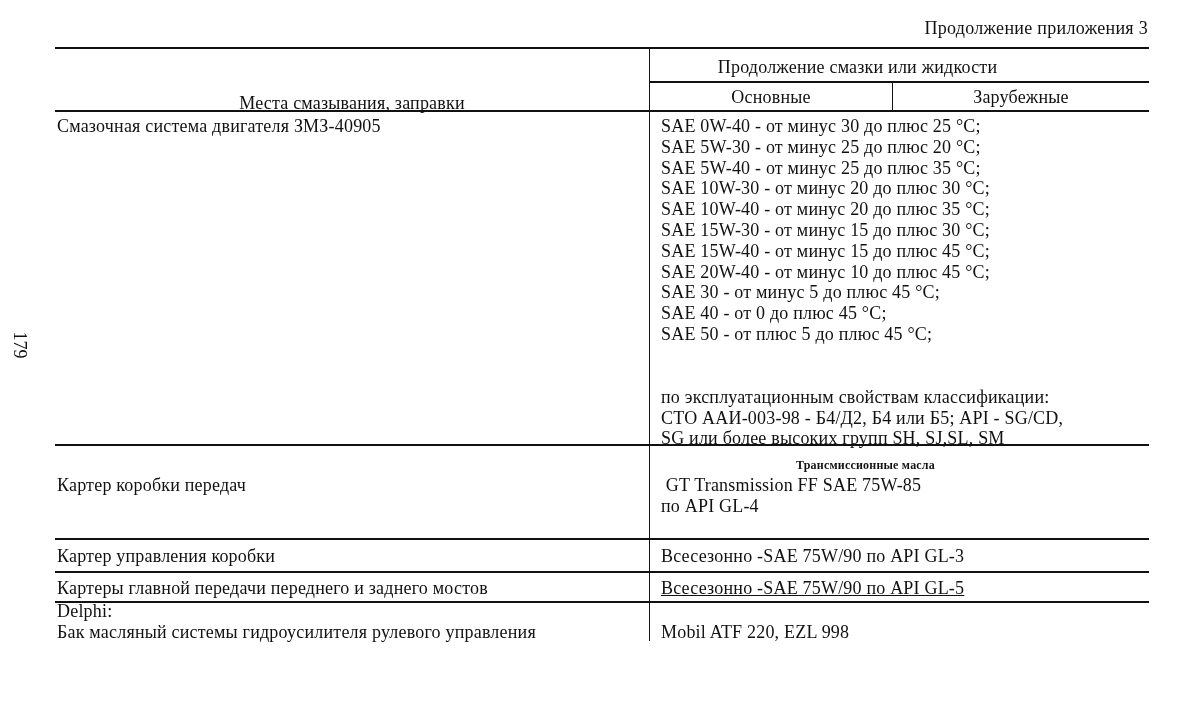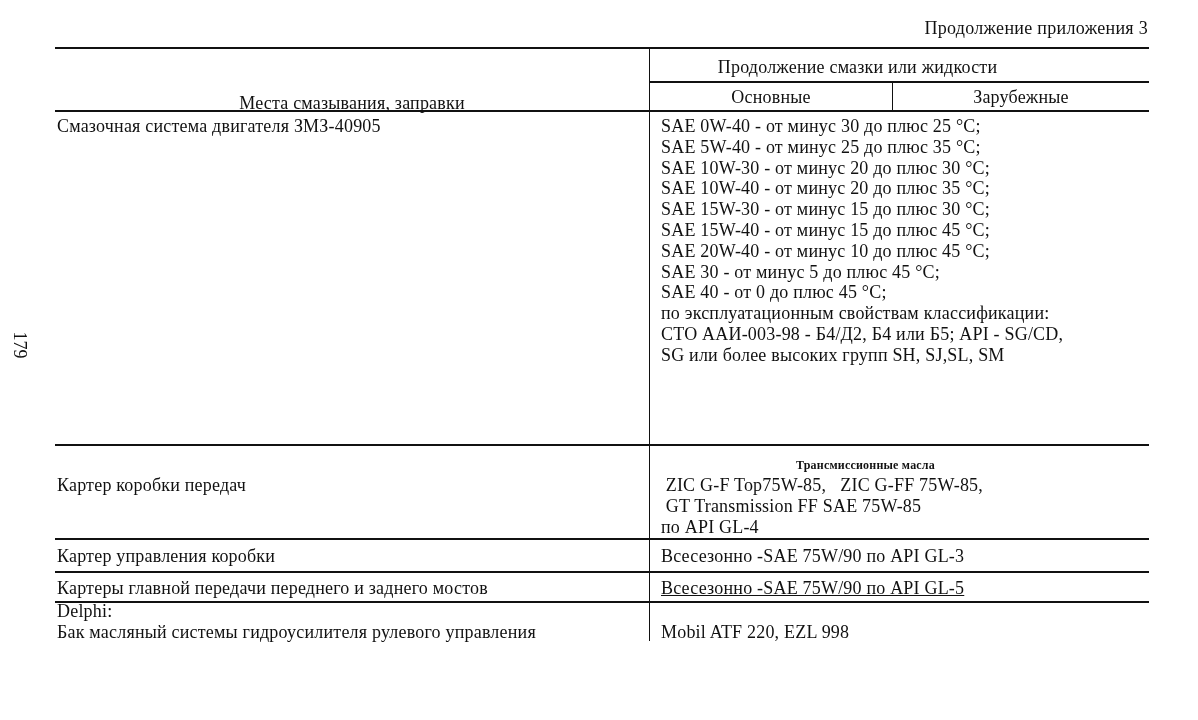--- a/index.html
+++ b/index.html
@@ -35,37 +35,38 @@
   <div class="vline" style="left:892px; top:81px; height:30px;"></div>
 
   <div class="cell hdr" style="left:55px; width:594px; top:57px;margin-top:36px;">Места смазывания, заправки</div>
   <div class="cell hdr" style="left:650px; width:415px; top:57px;">Продолжение смазки или жидкости</div>
   <div class="cell hdr" style="left:650px; width:242px; top:87px;">Основные</div>
   <div class="cell hdr" style="left:893px; width:256px; top:87px;">Зарубежные</div>
 
   <div class="cell" style="left:57px; top:116px;">Смазочная система двигателя ЗМЗ-40905</div>
   <div id="row0-lub" style="position:absolute; left:661px; top:116px;">
       <div class="cell" style="position: relative;">SAE 0W-40 - от минус 30 до плюс 25 °C;</div>
+      <div class="cell" style="position: relative;">SAE 5W-30 - от минус 25 до плюс 20 °C;</div>
       <div class="cell" style="position: relative;">SAE 5W-40 - от минус 25 до плюс 35 °C;</div>
       <div class="cell" style="position: relative;">SAE 10W-30 - от минус 20 до плюс 30 °C;</div>
       <div class="cell" style="position: relative;">SAE 10W-40 - от минус 20 до плюс 35 °C;</div>
       <div class="cell" style="position: relative;">SAE 15W-30 - от минус 15 до плюс 30 °C;</div>
       <div class="cell" style="position: relative;">SAE 15W-40 - от минус 15 до плюс 45 °C;</div>
       <div class="cell" style="position: relative;">SAE 20W-40 - от минус 10 до плюс 45 °C;</div>
       <div class="cell" style="position: relative;">SAE 30 - от минус 5 до плюс 45 °C;</div>
       <div class="cell" style="position: relative;">SAE 40 - от 0 до плюс 45 °C;</div>
-      <div class="cell" style="position: relative;">по эксплуатационным свойствам классификации:</div>
+      <div class="cell" style="position: relative;">SAE 50 - от плюс 5 до плюс 45 °C;</div>
+      <div class="cell" style="position: relative; margin-top: 42px;">по эксплуатационным свойствам классификации:</div>
       <div class="cell" style="position: relative;">СТО ААИ-003-98 - Б4/Д2, Б4 или Б5; API - SG/CD,</div>
       <div class="cell" style="position: relative;">SG или более высоких групп SH, SJ,SL, SM</div>
     </div>
 
   <div class="cell" style="left:57px; top:475px;">Картер коробки передач</div>
   <div class="cell bold" style="left:796px; top:455px; font-size:12px;">Трансмиссионные масла</div>
   <div id="row1-lub" style="position:absolute; left:661px; top:475px;">
-      <div class="cell" style="position: relative;"> ZIC G-F Top75W-85,   ZIC G-FF 75W-85,</div>
       <div class="cell" style="position: relative;"> GT Transmission FF SAE 75W-85</div>
       <div class="cell" style="position: relative;">по API GL-4</div>
     </div>
 
   <div class="cell" style="left:57px; top:546px;">Картер управления коробки</div>
   <div id="row2-lub" style="position:absolute; left:661px; top:546px;">
       <div class="cell" style="position: relative;">Всесезонно -SAE 75W/90 по API GL-3</div>
     </div>
 
   <div class="cell" style="left:57px; top:578px;">Картеры главной передачи переднего и заднего мостов</div>

